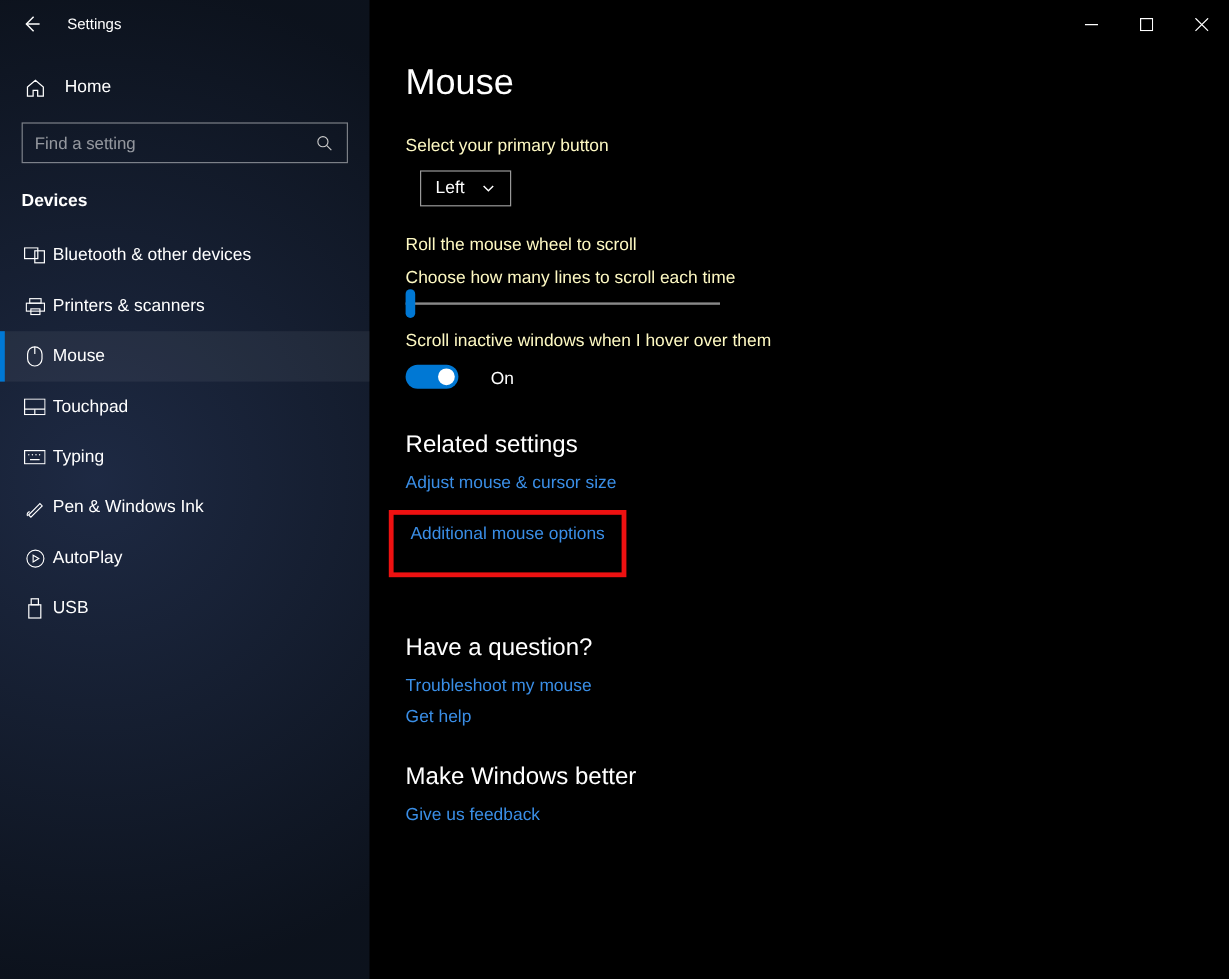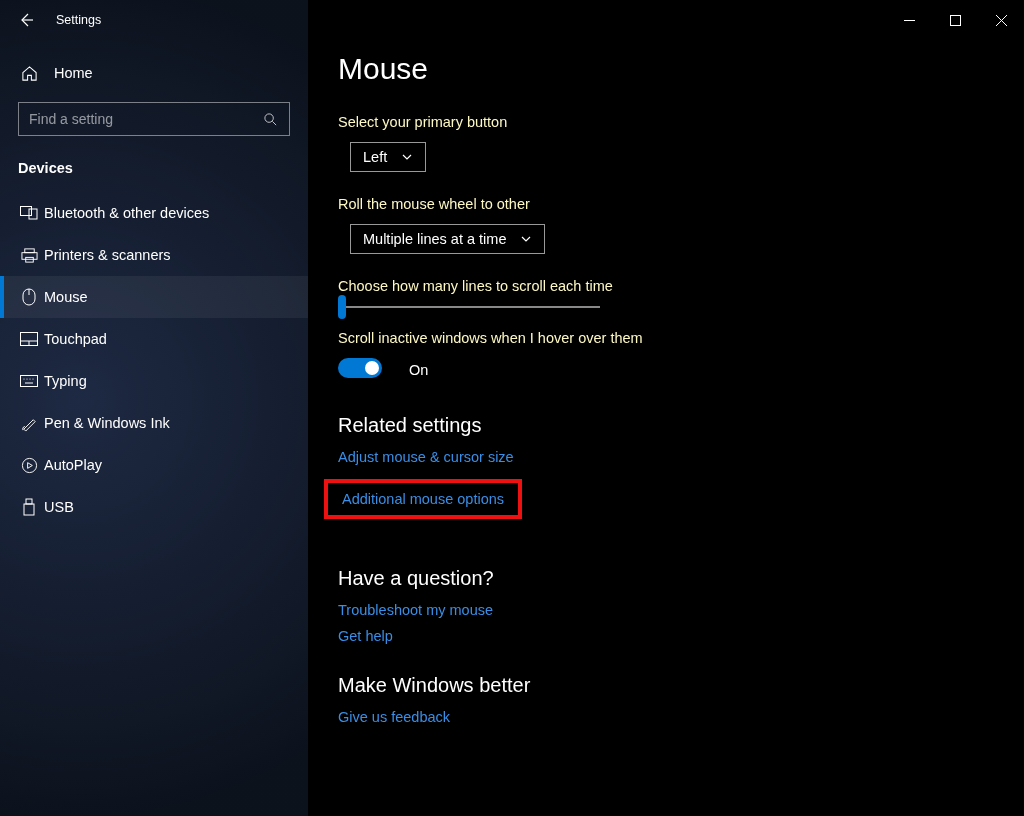--- a/index.html
+++ b/index.html
@@ -194,45 +194,39 @@
     <h1 class="page-title">Mouse</h1>
 
     <div class="field-label">Select your primary button</div>
     <div class="dropdown">
       <span>Left</span>
       <svg class="chev" viewBox="0 0 12 12">
           <path d="M2 4 L6 8 L10 4" fill="none" stroke="#fff" stroke-width="1.2"></path>
         </svg>
     </div>
 
-    <div class="field-label">Roll the mouse wheel to other</div>
-    <div class="dropdown">
-      <span>Multiple lines at a time</span>
-      <svg class="chev" viewBox="0 0 12 12">
-          <path d="M2 4 L6 8 L10 4" fill="none" stroke="#fff" stroke-width="1.2"></path>
-        </svg>
-    </div>
+    <div class="field-label">Roll the mouse wheel to scroll</div>
 
     <div class="field-label">Choose how many lines to scroll each time</div>
     <div class="slider-track">
       <div class="slider-thumb"></div>
     </div>
 
     <div class="field-label">Scroll inactive windows when I hover over them</div>
     <div class="toggle-row">
       <div class="toggle">
         <div class="toggle-knob"></div>
       </div>
       <span class="toggle-label">On</span>
     </div>
 
     <h2 class="subhead">Related settings</h2>
     <a class="link">Adjust mouse &amp; cursor size</a>
     <div class="link-highlighted">
-      <a class="link" style="margin-bottom:0">Additional mouse options</a>
+      <a class="link" style="margin-bottom:16px">Additional mouse options</a>
     </div>
 
     <h2 class="subhead section-gap">Have a question?</h2>
     <a class="link">Troubleshoot my mouse</a>
     <a class="link">Get help</a>
 
     <h2 class="subhead section-gap">Make Windows better</h2>
     <a class="link">Give us feedback</a>
   </div>
 </div>

